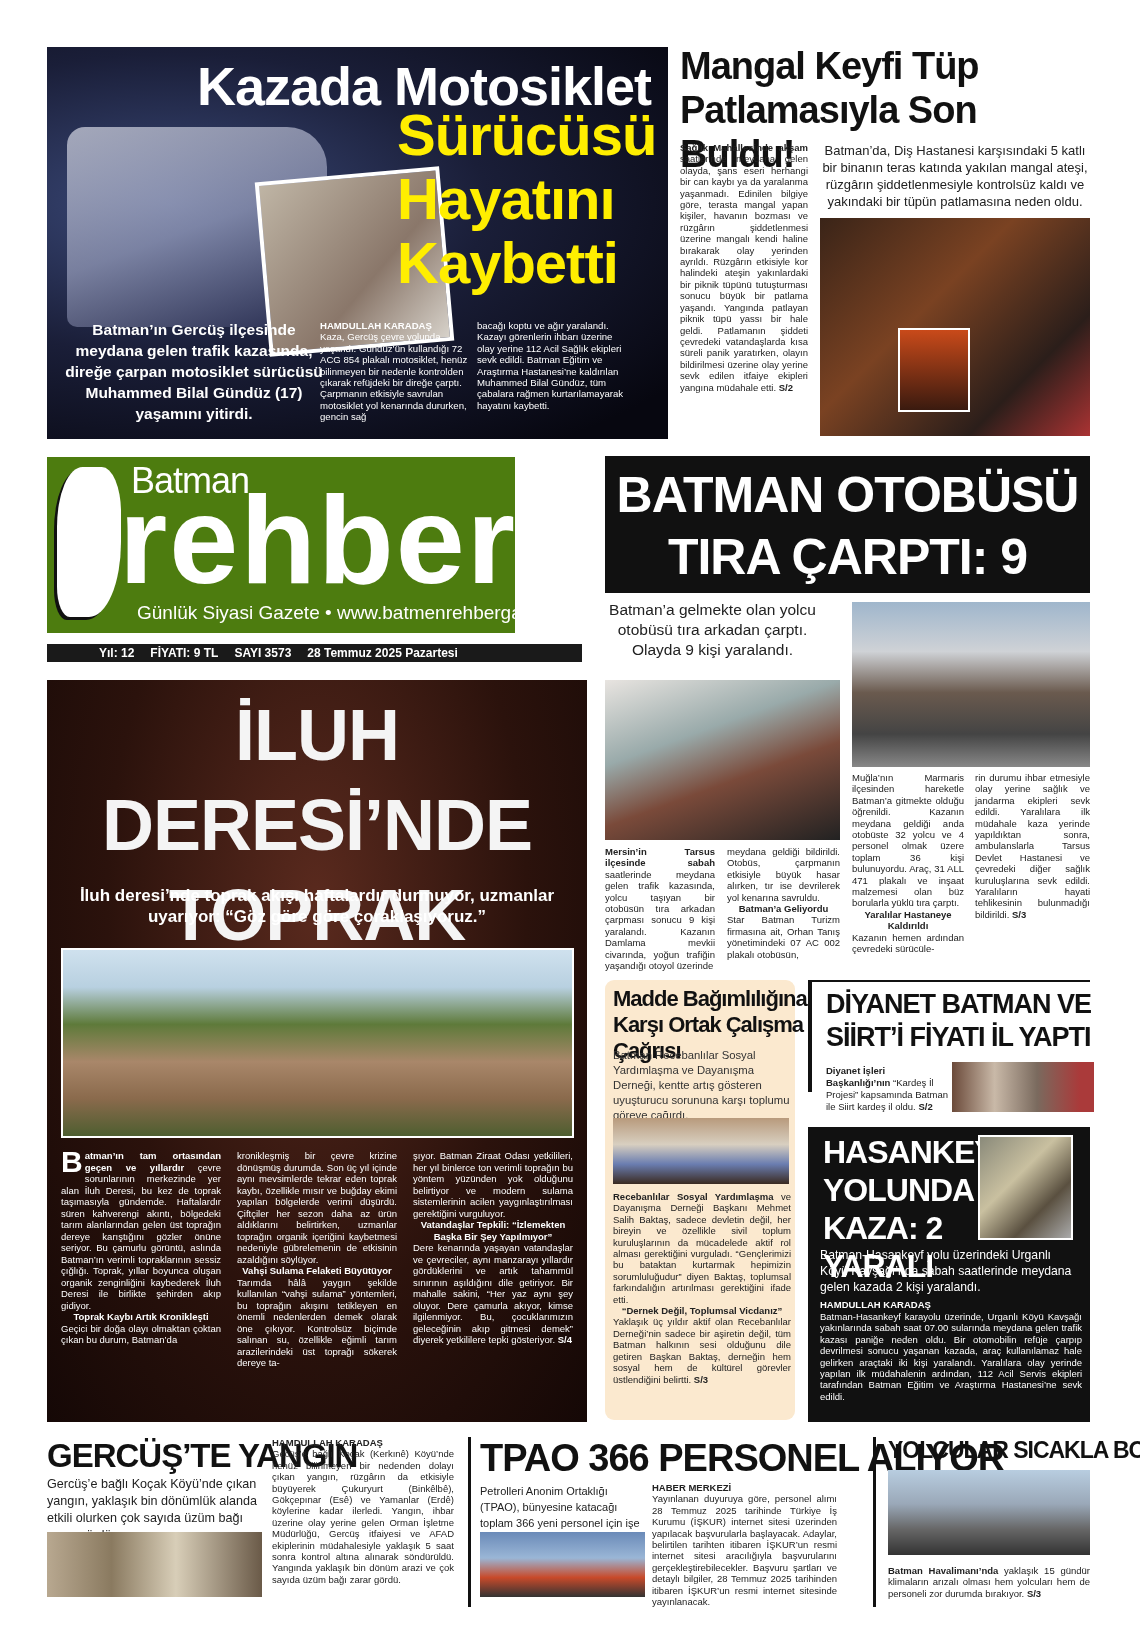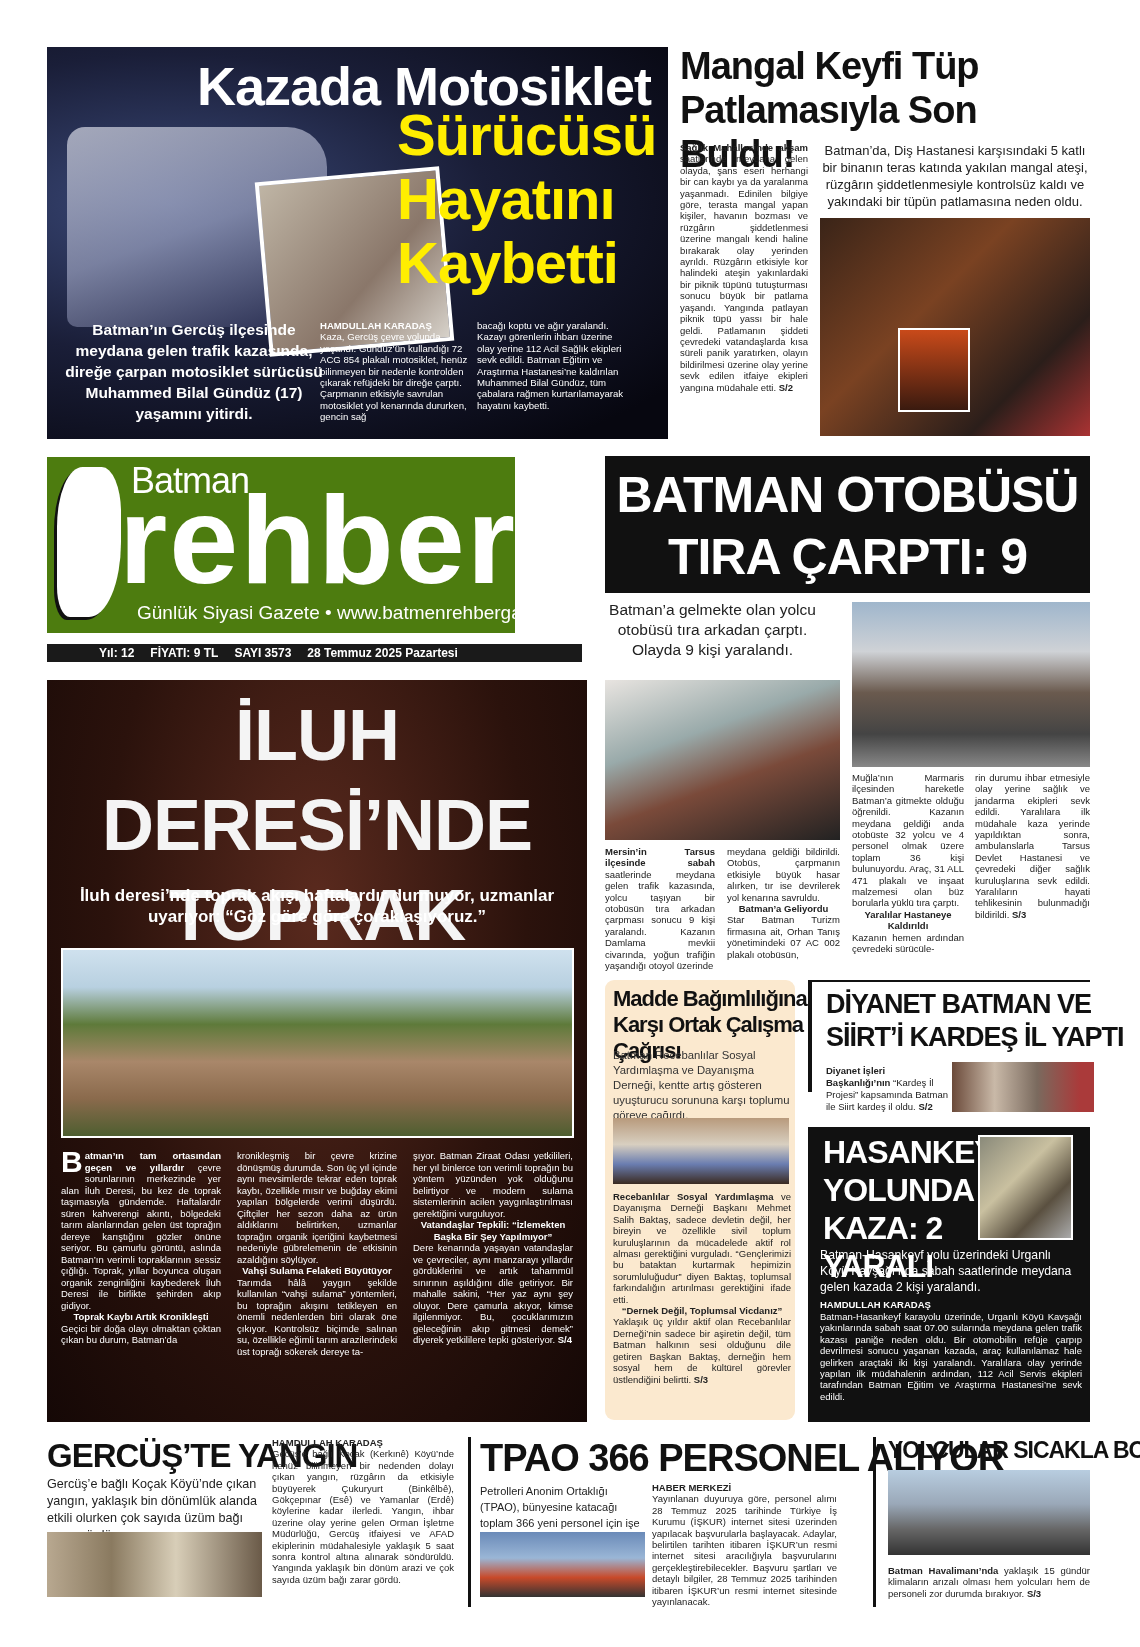--- a/index.html
+++ b/index.html
@@ -161,21 +161,21 @@
   <div class="abs sub">İluh deresi’nde toprak akışı haftalardır durmuyor, uzmanlar uyarıyor: “Göz göre göre çoraklaşıyoruz.”</div>
   <div class="abs photo"></div>
   <div class="abs col" style="left:14px;">
     <span class="dropcap">B</span><b>atman’ın tam ortasından geçen ve yıllardır</b><span> çevre sorunlarının merkezinde yer alan İluh Deresi, bu kez de toprak taşımasıyla gündemde. Haftalardır süren kahverengi akıntı, bölgedeki tarım alanlarından gelen üst toprağın dereye karıştığını gözler önüne seriyor. Bu çamurlu görüntü, aslında Batman’ın verimli topraklarının sessiz çığlığı. Toprak, yıllar boyunca oluşan organik zenginliğini kaybederek İluh Deresi ile birlikte şehirden akıp gidiyor.</span>
     <span class="ctr">Toprak Kaybı Artık Kronikleşti</span>
     <span>Geçici bir doğa olayı olmaktan çoktan çıkan bu durum, Batman’da</span>
   </div>
   <div class="abs col" style="left:190px;">
     <span>kronikleşmiş bir çevre krizine dönüşmüş durumda. Son üç yıl içinde aynı mevsimlerde tekrar eden toprak kaybı, özellikle mısır ve buğday ekimi yapılan bölgelerde verimi düşürdü. Çiftçiler her sezon daha az ürün aldıklarını belirtirken, uzmanlar toprağın organik içeriğini kaybetmesi nedeniyle gübrelemenin de etkisinin azaldığını söylüyor.</span>
     <span class="ctr">Vahşi Sulama Felaketi Büyütüyor</span>
-    <span>Tarımda hâlâ yaygın şekilde kullanılan “vahşi sulama” yöntemleri, bu toprağın akışını tetikleyen en önemli nedenlerden biri olarak öne çıkıyor. Kontrolsüz biçimde salınan su, özellikle eğimli tarım arazilerindeki üst toprağı sökerek dereye ta-</span>
+    <span>Tarımda hâlâ yaygın şekilde kullanılan “vahşi sulama” yöntemleri, bu toprağın akışını tetikleyen en önemli nedenlerden demek olarak öne çıkıyor. Kontrolsüz biçimde salınan su, özellikle eğimli tarım arazilerindeki üst toprağı sökerek dereye ta-</span>
   </div>
   <div class="abs col" style="left:366px;">
     <span>şıyor. Batman Ziraat Odası yetkilileri, her yıl binlerce ton verimli toprağın bu yöntem yüzünden yok olduğunu belirtiyor ve modern sulama sistemlerinin acilen yaygınlaştırılması gerektiğini vurguluyor.</span>
     <span class="ctr">Vatandaşlar Tepkili: “İzlemekten Başka Bir Şey Yapılmıyor”</span>
     <span>Dere kenarında yaşayan vatandaşlar ve çevreciler, aynı manzarayı yıllardır gördüklerini ve artık tahammül sınırının aşıldığını dile getiriyor. Bir mahalle sakini, “Her yaz aynı şey oluyor. Dere çamurla akıyor, kimse ilgilenmiyor. Bu, çocuklarımızın geleceğinin akıp gitmesi demek” diyerek yetkililere tepki gösteriyor.</span>
     <b class="sref">S/4</b>
   </div>
 </div>
 
 <div id="madde" class="abs">
@@ -186,21 +186,21 @@
     <b>Recebanlılar Sosyal Yardımlaşma</b><span> ve Dayanışma Derneği Başkanı Mehmet Salih Baktaş, sadece devletin değil, her bireyin ve özellikle sivil toplum kuruluşlarının da mücadelede aktif rol alması gerektiğini vurguladı. “Gençlerimizi bu bataktan kurtarmak hepimizin sorumluluğudur” diyen Baktaş, toplumsal farkındalığın artırılması gerektiğini ifade etti.</span>
     <b style="display:block;text-align:center;">“Dernek Değil, Toplumsal Vicdanız”</b>
     <span>Yaklaşık üç yıldır aktif olan Recebanlılar Derneği’nin sadece bir aşiretin değil, tüm Batman halkının sesi olduğunu dile getiren Başkan Baktaş, derneğin hem sosyal hem de kültürel görevler üstlendiğini belirtti.</span>
     <b class="sref">S/3</b>
   </div>
 </div>
 
 <div id="diyanet" class="abs">
   <div class="abs t cond">
     <div>DİYANET BATMAN VE</div>
-    <div>SİİRT’İ KARDEŞ İL YAPTI</div>
+    <div>SİİRT’İ FİYATI İL YAPTI</div>
   </div>
   <div class="abs body">
     <b>Diyanet İşleri Başkanlığı’nın</b><span> “Kardeş İl Projesi” kapsamında Batman ile Siirt kardeş il oldu.</span>
     <b class="sref">S/2</b>
   </div>
   <div class="abs photo"></div>
 </div>
 
 <div id="hasan" class="abs">
   <div class="abs t cond">HASANKEYF YOLUNDA KAZA: 2 YARALI</div>

